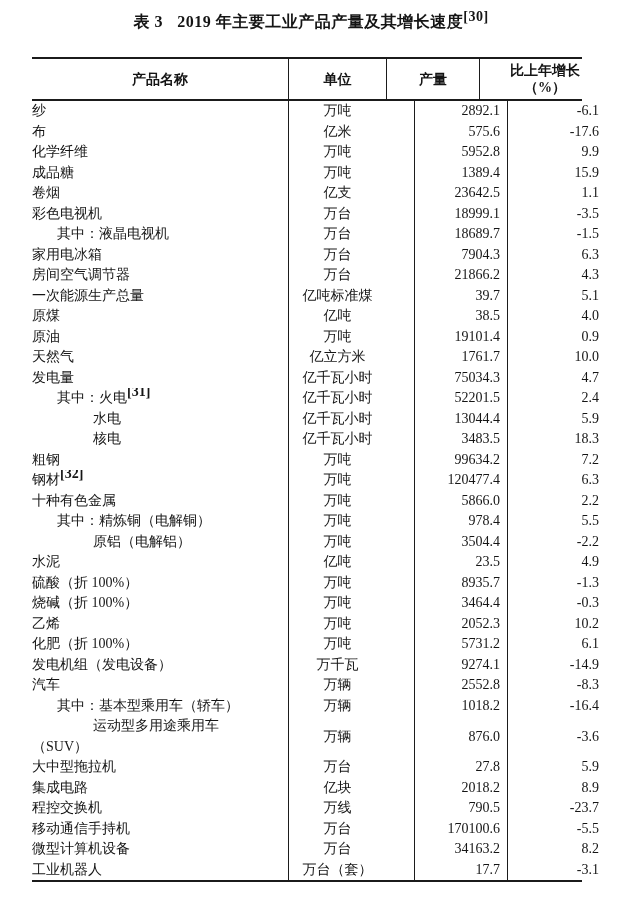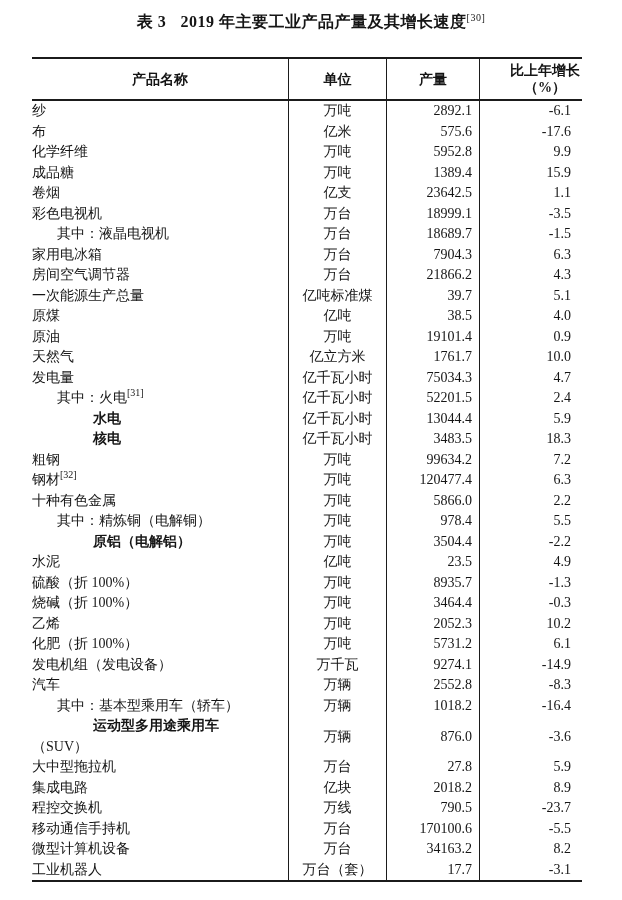--- a/index.html
+++ b/index.html
@@ -21,22 +21,22 @@
     left: 0;
     width: 622px;
     text-align: center;
     font-weight: bold;
     font-size: 16px;
     letter-spacing: 0.5px;
     white-space: nowrap;
   }
   .doc-title .t-label { margin-right: 0.9em; }
   sup.fnote {
-    font-size: 10px;
-    font-weight: normal;
+    font-size: 14px;
+    font-weight: bold;
     vertical-align: super;
     line-height: 0;
   }
   .tbl {
     position: absolute;
     top: 57px;
     left: 32px;
     width: 550px;
     border-top: 2px solid #1b1b1b;
     border-bottom: 2px solid #1b1b1b;
@@ -67,33 +67,34 @@
   }
   .trow.tall { height: 41px; }
   .cell-name {
     line-height: 20.5px;
     white-space: nowrap;
     overflow: hidden;
   }
   .cell-name .nline { line-height: 20.5px; }
   .ind0 { padding-left: 0; }
   .ind2 { padding-left: 25px; }
-  .ind4 { padding-left: 61px; font-weight: bold; }
+  .ind4 { padding-left: 61px; }
   .cell-unit {
     display: flex;
     align-items: center;
     justify-content: center;
     white-space: nowrap;
   }
   .cell-qty {
     display: flex;
     align-items: center;
     justify-content: flex-end;
     padding-right: 7px;
     white-space: nowrap;
+    margin-left: 28px;
   }
   .cell-growth {
     display: flex;
     align-items: center;
     justify-content: flex-end;
     padding-right: 11px;
     white-space: nowrap;
   }
 </style>
 </head>

